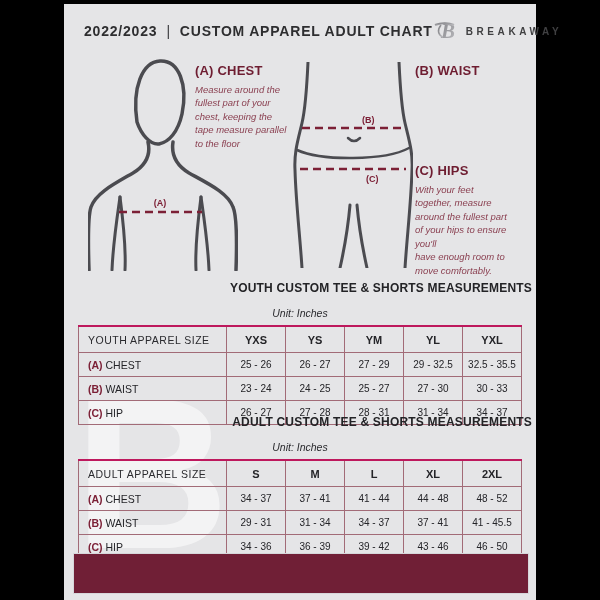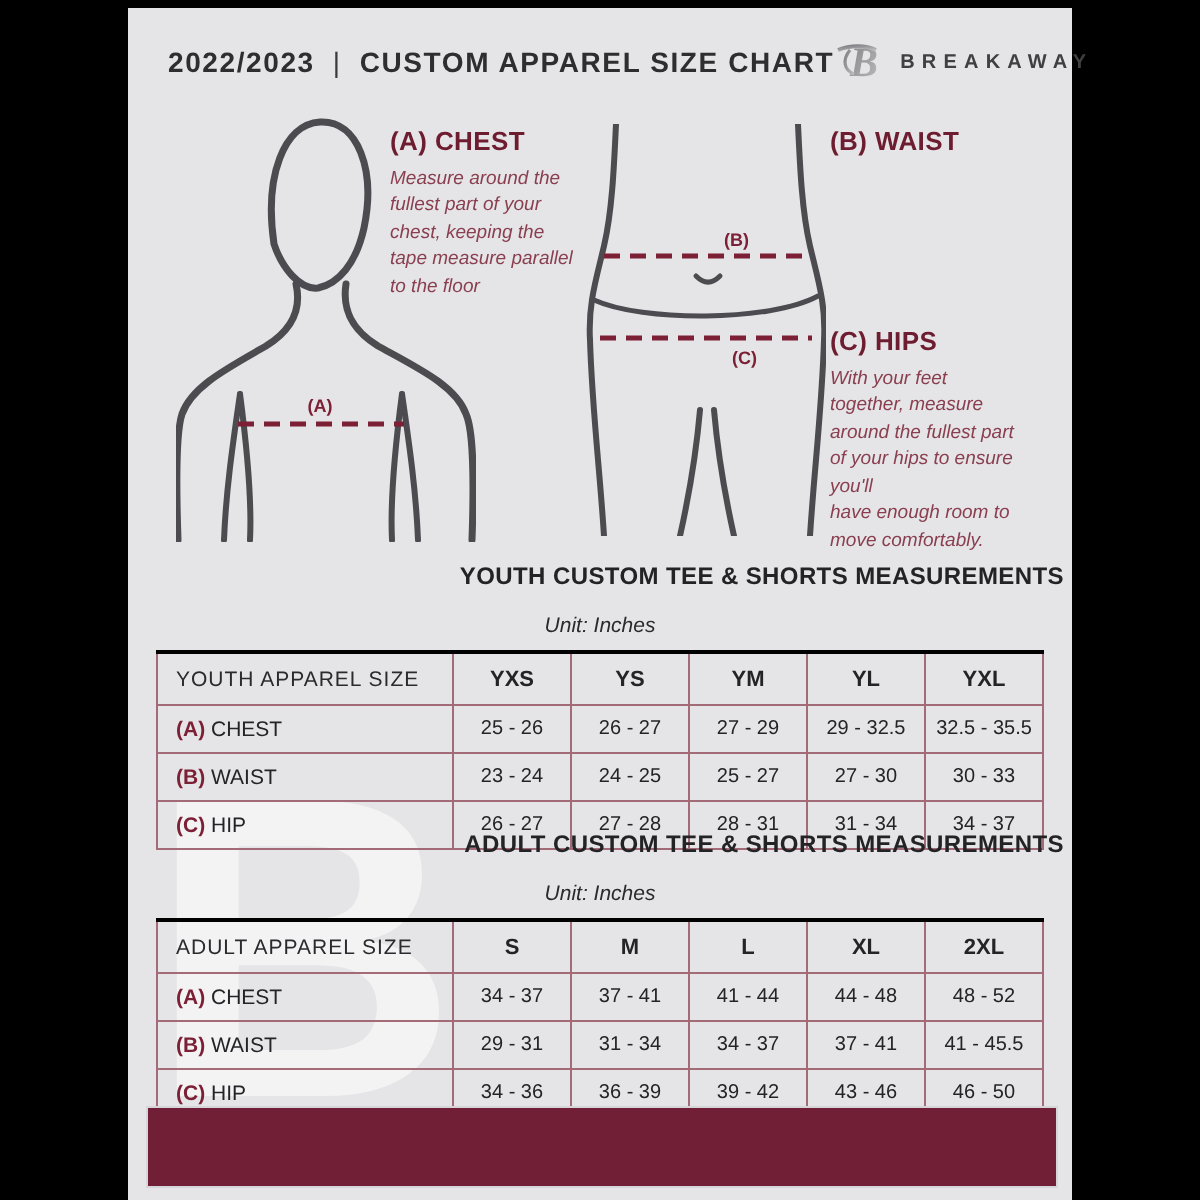--- a/index.html
+++ b/index.html
@@ -29,21 +29,21 @@
   .gtext p{margin:0;font-style:italic;font-size:9.5px;line-height:1.42;color:#8a3f50;
            white-space:pre-line;font-weight:500;}
 
   
   .tblsec{position:absolute;left:0;width:100%;text-align:center;z-index:1;}
   .sec-youth{top:278px;}
   .sec-adult{top:412px;}
   .tbl-title{margin:4px;font-size:12px;font-weight:700;color:#232326;letter-spacing:0.2px;line-height:13px;text-align:right;}
   .tbl-unit{margin:12px 0 0 0;font-style:italic;font-size:10.5px;color:#2a2a2e;line-height:13px;}
   table{margin:5px auto 0;border-collapse:collapse;background:transparent;}
-  table{border-top:2px solid #000000;}
+  table{border-top:2px solid #be185d;}
   th,td{border:1px solid #a26b77;background:transparent;}
   th.szcell{width:56px;height:23px;font-size:11px;font-weight:700;color:#242428;}
   th.lblhead{width:137px;height:23px;font-weight:400;font-size:10.5px;letter-spacing:0.5px;
              color:#2b2b2f;text-align:left;padding-left:9px;}
   td{width:56px;height:21px;font-size:10px;color:#242428;text-align:center;}
   td.rowlabel{width:137px;text-align:left;padding-left:9px;font-size:10.5px;}
   .mk{font-weight:700;color:#7c2036;}
   .rl{color:#242428;}
 
   
@@ -60,21 +60,21 @@
 <body>
 
 <div class="stage">
   <div class="letterbox-top"></div>
   <div class="content">
 
     <div class="header">
       <div class="titlegrp">
         <span>2022/2023</span>
         <span class="sep">|</span>
-        <span>CUSTOM APPAREL SIZE CHART</span>
+        <span>CUSTOM APPAREL ADULT CHART</span>
       </div>
       <div class="brandgrp">
         <svg width="26" height="24" viewBox="0 0 26 24">
           <defs>
             <linearGradient id="lg" x1="0" y1="0" x2="1" y2="1">
               <stop offset="0" stop-color="#808084"></stop>
               <stop offset="1" stop-color="#bcbcc0"></stop>
             </linearGradient>
           </defs>
           <text x="8" y="19" font-family="Liberation Serif, serif" font-size="21" font-weight="700" font-style="italic" fill="url(#lg)">B</text>

